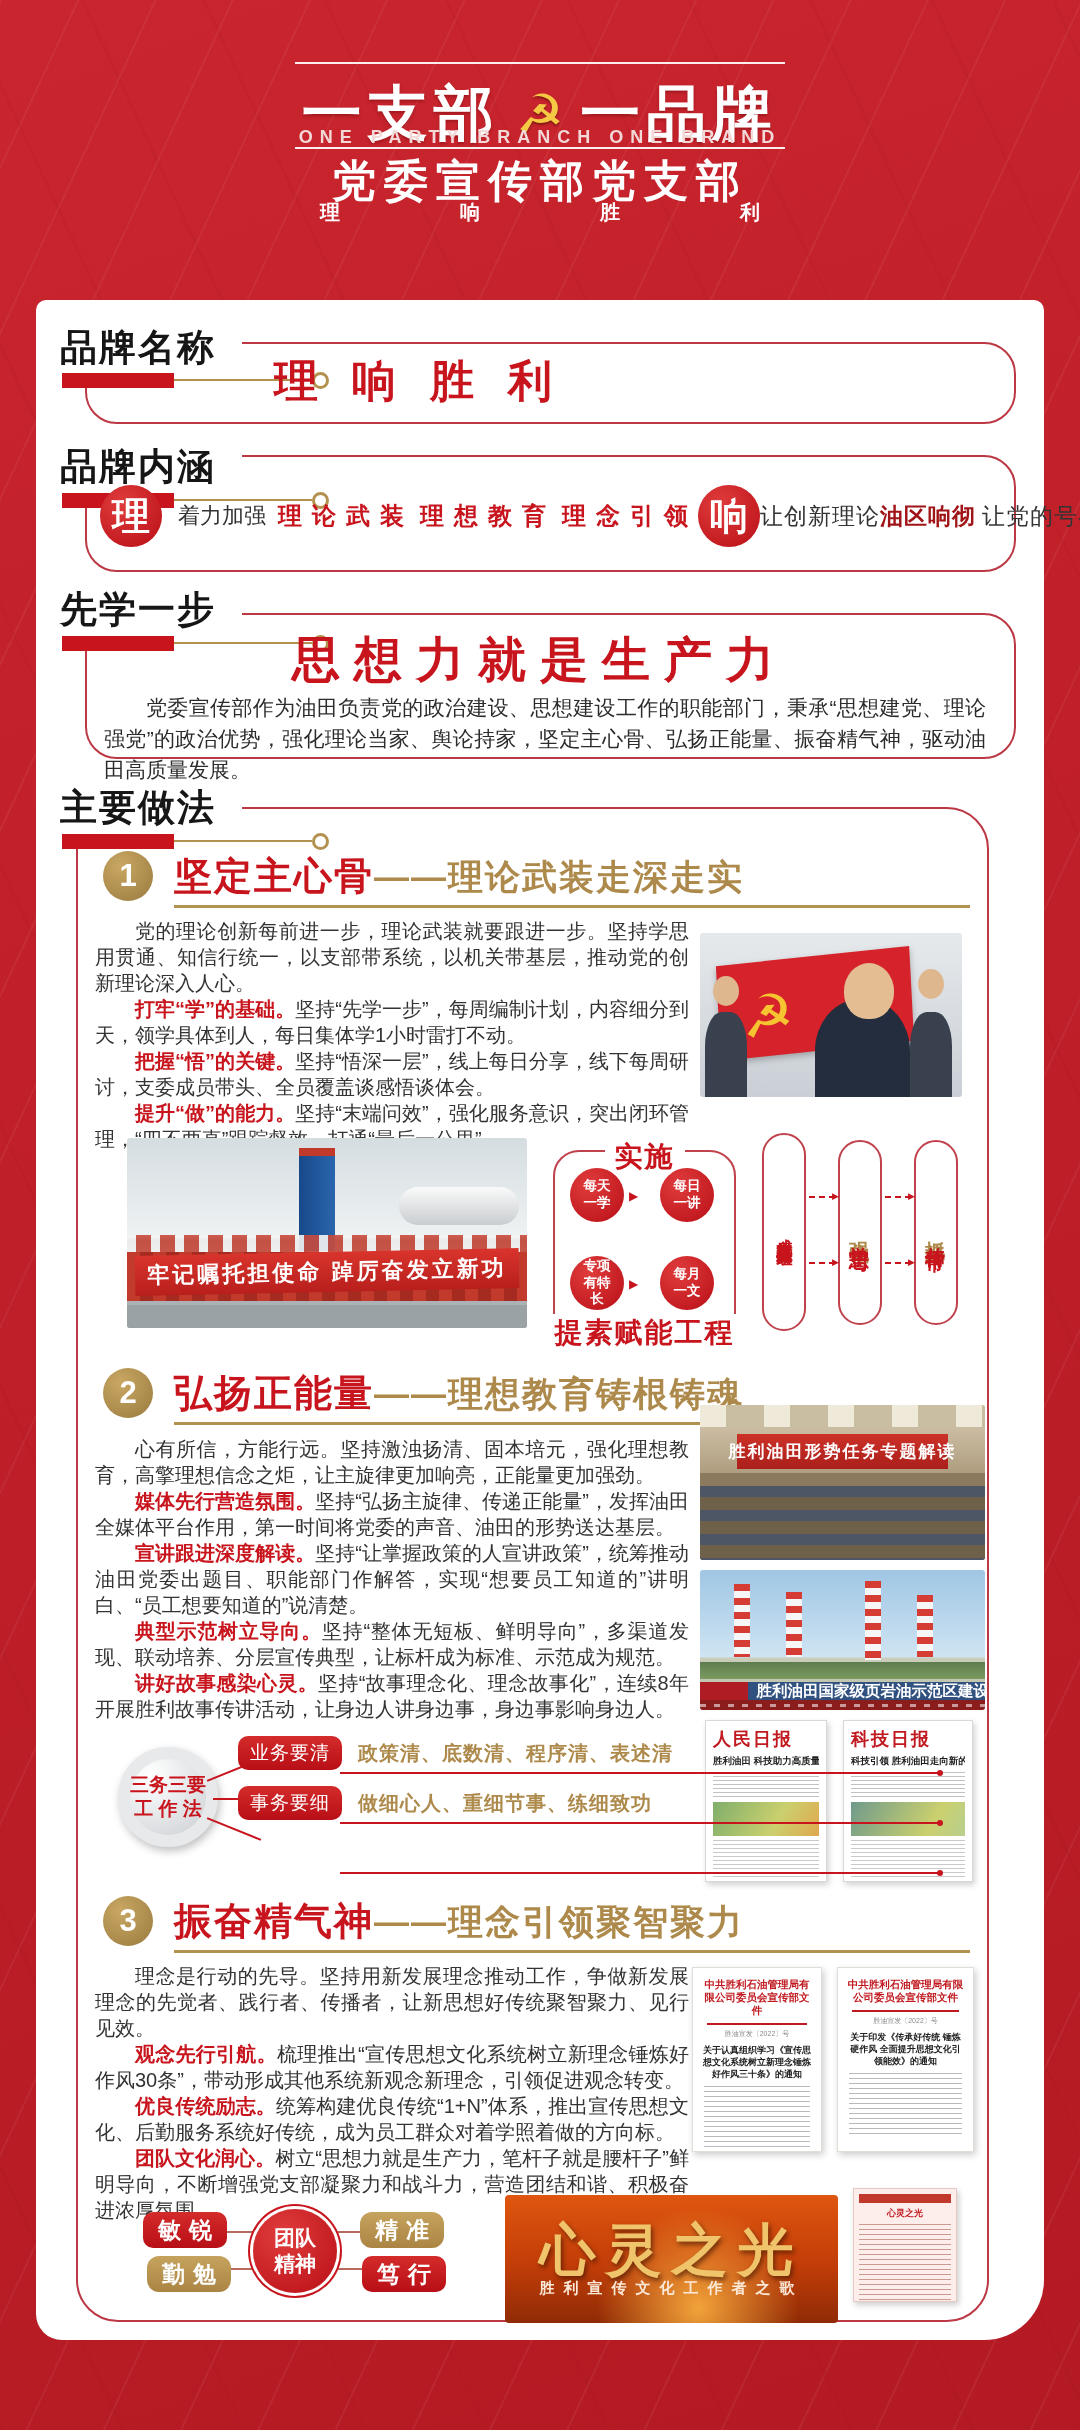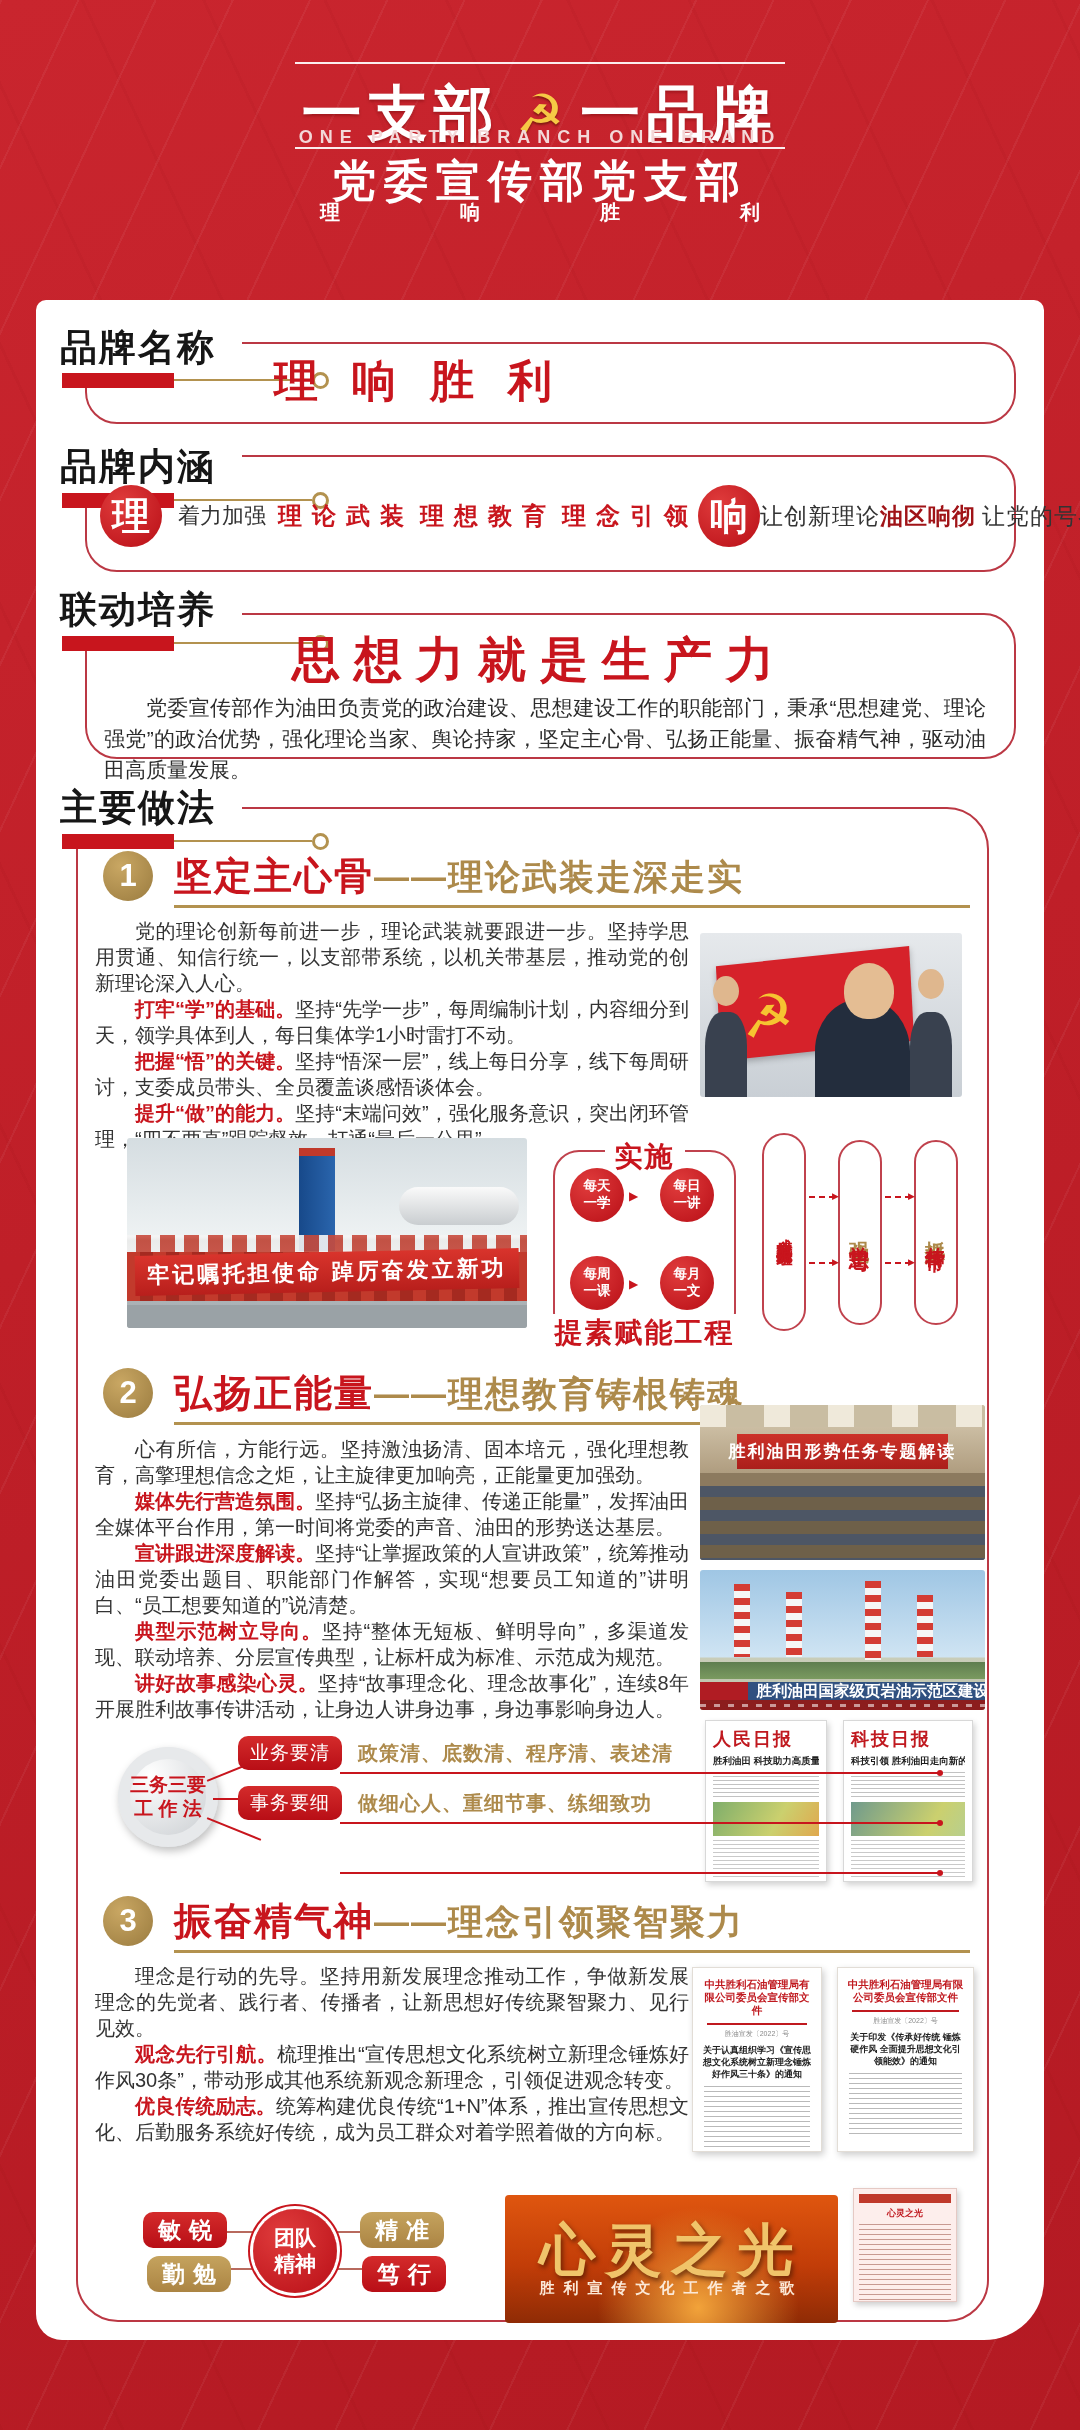--- a/index.html
+++ b/index.html
@@ -182,21 +182,21 @@
     <div class="bm-circle">响</div>
     <div style="width:18px;"></div>
     <div class="bm-stack">
       <span class="x"><span>让创新理论</span><b>油区响彻</b></span>
       <span class="x"><span>让党的号召</span><b>全员响应</b></span>
       <span class="x"><span>让胜利声誉</span><b>更加响亮</b></span>
     </div>
   </div>
 
   <div class="obox" style="left:85px;top:613px;width:927px;height:142px;"></div>
-  <div class="sec-label" style="left:60px;top:583px;">联动培养</div>
+  <div class="sec-label" style="left:60px;top:583px;">先学一步</div>
   <div class="marker" style="left:62px;top:635px;">
       <i class="bar"></i>
       <i class="line"></i>
       <i class="ring"></i>
     </div>
   <div class="slogan">思想力就是生产力</div>
   <p class="idea-para">党委宣传部作为油田负责党的政治建设、思想建设工作的职能部门，秉承“思想建党、理论强党”的政治优势，强化理论当家、舆论持家，坚定主心骨、弘扬正能量、振奋精气神，驱动油田高质量发展。</p>
 
   <div class="bigbox"></div>
   <div class="sec-label" style="left:60px;top:781px;">主要做法</div>
@@ -242,21 +242,21 @@
 
   <div class="impl" style="left:553px;top:1150px;width:179px;height:185px;">
     <div class="impl-label" style="left:50%;top:-14px;transform:translateX(-50%);">实施</div>
     <div class="impl-circle" style="left:15px;top:16px;">
         <span>每天一学</span>
       </div>
     <div class="impl-circle" style="left:105px;top:16px;">
         <span>每日一讲</span>
       </div>
     <div class="impl-circle" style="left:15px;top:104px;">
-        <span>每周一课</span>
+        <span>专项有特长</span>
       </div>
     <div class="impl-circle" style="left:105px;top:104px;">
         <span>每月一文</span>
       </div>
     <div class="impl-arrow" style="left:74px;top:37px;">▶</div>
     <div class="impl-arrow" style="left:74px;top:125px;">▶</div>
     <div class="impl-label" style="left:50%;bottom:-15px;transform:translateX(-50%);">提素赋能工程</div>
   </div>
 
   <div class="vpill" style="left:762px;top:1133px;width:44px;height:198px;font-size:16px;letter-spacing:1px;">
@@ -345,20 +345,21 @@
   <div class="p-badge" style="left:103px;top:1896px;">3</div>
   <div class="p-title" style="left:174px;top:1896px;">
     <span>振奋精气神</span><span class="p-sub" style="font-size:35px;">——理念引领聚智聚力</span>
   </div>
   <div class="p-underline" style="left:174px;top:1950px;width:796px;"></div>
 
   <div class="paras" style="left:95px;top:1963px;">
     <p><span class="lead"></span><span>理念是行动的先导。坚持用新发展理念推动工作，争做新发展理念的先觉者、践行者、传播者，让新思想好传统聚智聚力、见行见效。</span></p>
     <p><span class="lead">观念先行引航。</span><span>梳理推出“宣传思想文化系统树立新理念锤炼好作风30条”，带动形成其他系统新观念新理念，引领促进观念转变。</span></p>
     <p><span class="lead">优良传统励志。</span><span>统筹构建优良传统“1+N”体系，推出宣传思想文化、后勤服务系统好传统，成为员工群众对着学照着做的方向标。</span></p>
+    <p><span class="lead">团队文化润心。</span><span>树立“思想力就是生产力，笔杆子就是腰杆子”鲜明导向，不断增强党支部凝聚力和战斗力，营造团结和谐、积极奋进浓厚氛围。</span></p>
   </div>
 
   <div class="docpage" style="left:692px;top:1967px;width:130px;height:185px;">
     <div class="dhead">中共胜利石油管理局有限公司委员会宣传部文件</div>
     <div class="dsep"></div>
     <div class="dnum">胜油宣发〔2022〕号</div>
     <div class="dtitle">关于认真组织学习《宣传思想文化系统树立新理念锤炼好作风三十条》的通知</div>
     <div class="dbody"></div>
   </div>
   <div class="docpage" style="left:837px;top:1967px;width:137px;height:185px;">

